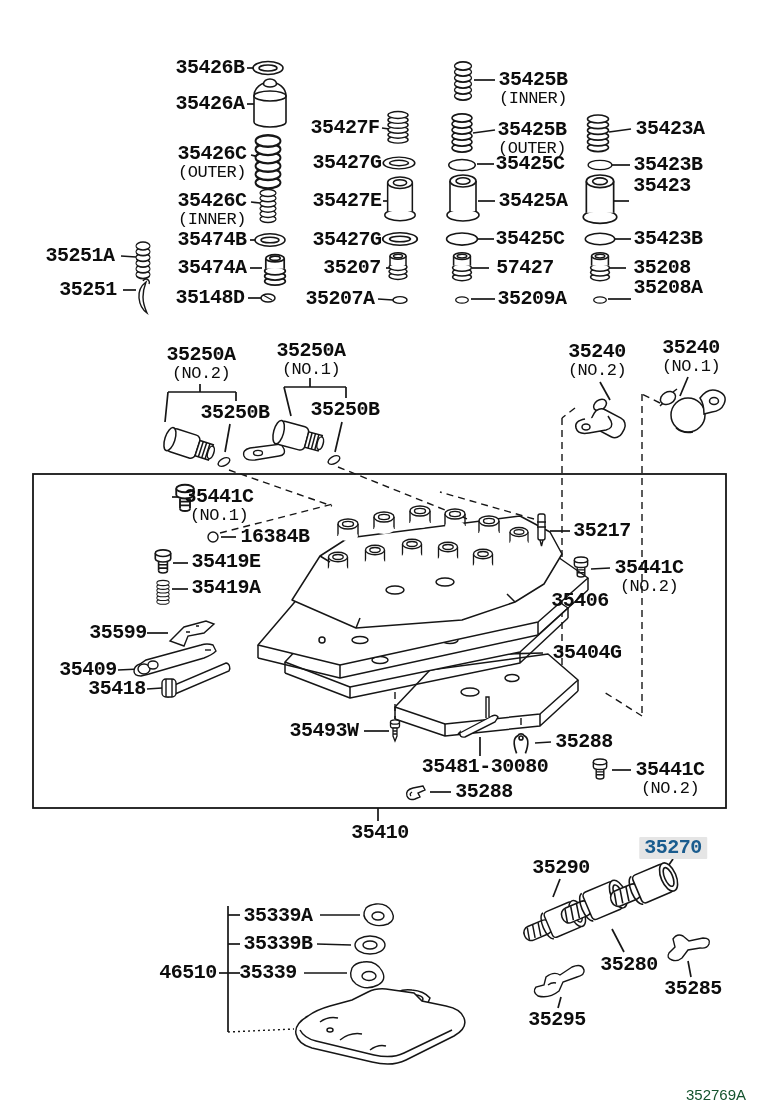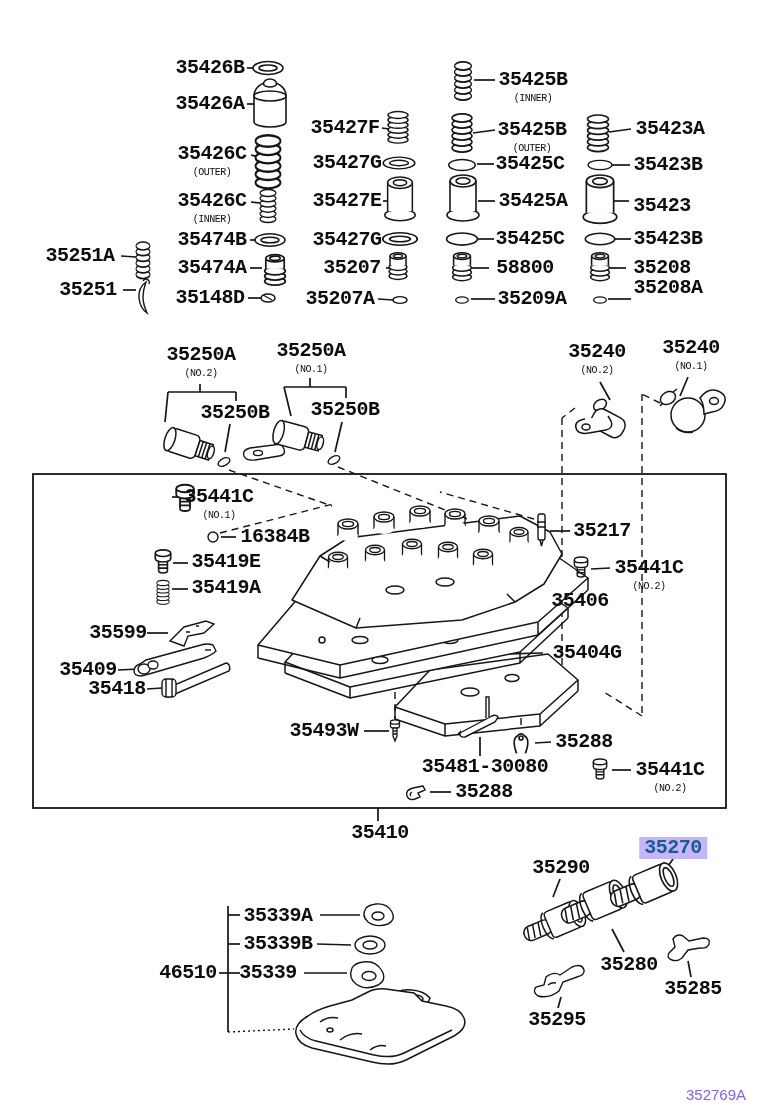--- a/index.html
+++ b/index.html
@@ -3,24 +3,24 @@
 <meta charset="utf-8">
 <style>
   html,body{margin:0;padding:0;background:#fff;}
   .stage{position:relative;width:760px;height:1112px;background:#fff;overflow:hidden;
          font-family:"Liberation Mono","DejaVu Sans Mono",monospace;}
   svg.art{position:absolute;left:0;top:0;}
   .lbl{position:absolute;transform:translateX(-50%);text-align:center;
        font-weight:bold;font-size:20px;line-height:20px;letter-spacing:-0.5px;
        color:#0d0d0d;white-space:nowrap;z-index:2;}
   .lbl .t{display:inline-block;}
-  .lbl .s{display:block;font-weight:normal;font-size:10px;line-height:17px;}
+  .lbl .s{display:block;font-weight:normal;font-size:17px;line-height:17px;}
   .lbl.hl .t{padding:1px 5px;border-radius:1px;}
   .doc-code{position:absolute;transform:translateX(-50%);
-            font-family:"Liberation Sans",sans-serif;font-size:15px;color:#8b5cf6;
+            font-family:"Liberation Sans",sans-serif;font-size:15px;color:#14532d;
             letter-spacing:0;z-index:2;}
 </style>
 </head>
 <body>
 
 <div class="stage">
 
 <svg class="art" width="760" height="1112" viewBox="0 0 760 1112">
   <defs>
     <g id="spr" fill="#fff" stroke="#161616" stroke-width="1.5">
@@ -354,25 +354,25 @@
 <div class="lbl" style="left:347px;top:153px"><span class="t">35427G</span></div>
 <div class="lbl" style="left:347px;top:191px"><span class="t">35427E</span></div>
 <div class="lbl" style="left:347px;top:230px"><span class="t">35427G</span></div>
 <div class="lbl" style="left:352px;top:258px"><span class="t">35207</span></div>
 <div class="lbl" style="left:340px;top:289px"><span class="t">35207A</span></div>
 <div class="lbl" style="left:533px;top:70px"><span class="t">35425B</span><span class="s">(INNER)</span></div>
 <div class="lbl" style="left:532px;top:120px"><span class="t">35425B</span><span class="s">(OUTER)</span></div>
 <div class="lbl" style="left:530px;top:154px"><span class="t">35425C</span></div>
 <div class="lbl" style="left:533px;top:191px"><span class="t">35425A</span></div>
 <div class="lbl" style="left:530px;top:229px"><span class="t">35425C</span></div>
-<div class="lbl" style="left:525px;top:258px"><span class="t">58800</span></div>
+<div class="lbl" style="left:525px;top:258px"><span class="t">57427</span></div>
 <div class="lbl" style="left:532px;top:289px"><span class="t">35209A</span></div>
 <div class="lbl" style="left:670px;top:119px"><span class="t">35423A</span></div>
 <div class="lbl" style="left:668px;top:155px"><span class="t">35423B</span></div>
-<div class="lbl" style="left:662px;top:196px"><span class="t">35423</span></div>
+<div class="lbl" style="left:662px;top:176px"><span class="t">35423</span></div>
 <div class="lbl" style="left:668px;top:229px"><span class="t">35423B</span></div>
 <div class="lbl" style="left:662px;top:258px"><span class="t">35208</span></div>
 <div class="lbl" style="left:668px;top:278px"><span class="t">35208A</span></div>
 <div class="lbl" style="left:201px;top:345px"><span class="t">35250A</span><span class="s">(NO.2)</span></div>
 <div class="lbl" style="left:311px;top:341px"><span class="t">35250A</span><span class="s">(NO.1)</span></div>
 <div class="lbl" style="left:235px;top:403px"><span class="t">35250B</span></div>
 <div class="lbl" style="left:345px;top:400px"><span class="t">35250B</span></div>
 <div class="lbl" style="left:597px;top:342px"><span class="t">35240</span><span class="s">(NO.2)</span></div>
 <div class="lbl" style="left:691px;top:338px"><span class="t">35240</span><span class="s">(NO.1)</span></div>
 <div class="lbl" style="left:219px;top:487px"><span class="t">35441C</span><span class="s">(NO.1)</span></div>
@@ -389,21 +389,21 @@
 <div class="lbl" style="left:324px;top:721px"><span class="t">35493W</span></div>
 <div class="lbl" style="left:485px;top:757px"><span class="t">35481-30080</span></div>
 <div class="lbl" style="left:584px;top:732px"><span class="t">35288</span></div>
 <div class="lbl" style="left:670px;top:760px"><span class="t">35441C</span><span class="s">(NO.2)</span></div>
 <div class="lbl" style="left:484px;top:782px"><span class="t">35288</span></div>
 <div class="lbl" style="left:380px;top:823px"><span class="t">35410</span></div>
 <div class="lbl" style="left:278px;top:906px"><span class="t">35339A</span></div>
 <div class="lbl" style="left:278px;top:934px"><span class="t">35339B</span></div>
 <div class="lbl" style="left:188px;top:963px"><span class="t">46510</span></div>
 <div class="lbl" style="left:268px;top:963px"><span class="t">35339</span></div>
-<div class="lbl hl" style="left:673px;top:837px"><span class="t" style="background:#c4b5fd;color:#1A5C8E">35270</span></div>
+<div class="lbl hl" style="left:673px;top:837px"><span class="t" style="background:#e5e5e5;color:#1A5C8E">35270</span></div>
 <div class="lbl" style="left:561px;top:858px"><span class="t">35290</span></div>
 <div class="lbl" style="left:629px;top:955px"><span class="t">35280</span></div>
 <div class="lbl" style="left:693px;top:979px"><span class="t">35285</span></div>
 <div class="lbl" style="left:557px;top:1010px"><span class="t">35295</span></div>
 
 <div class="doc-code" style="left:716px;top:1086px">352769A</div>
 
 </div>
 
 </body></html>

